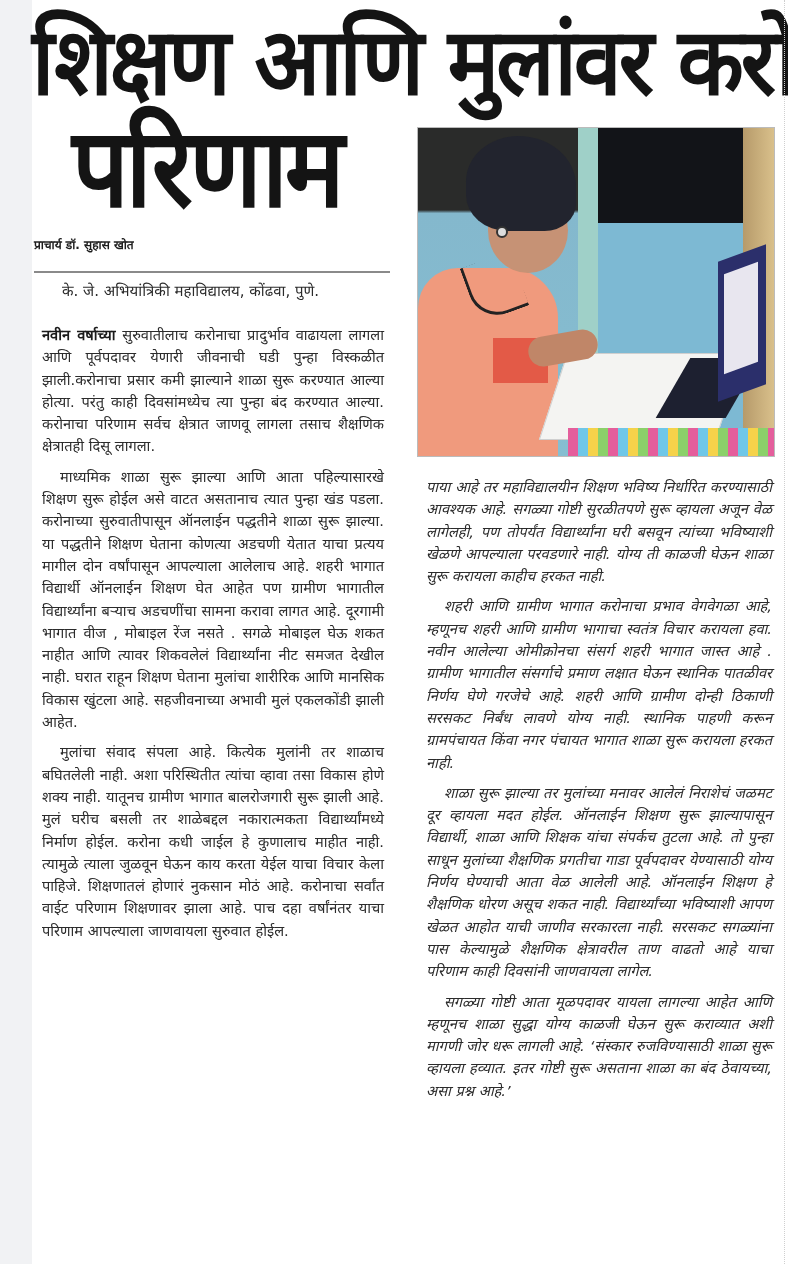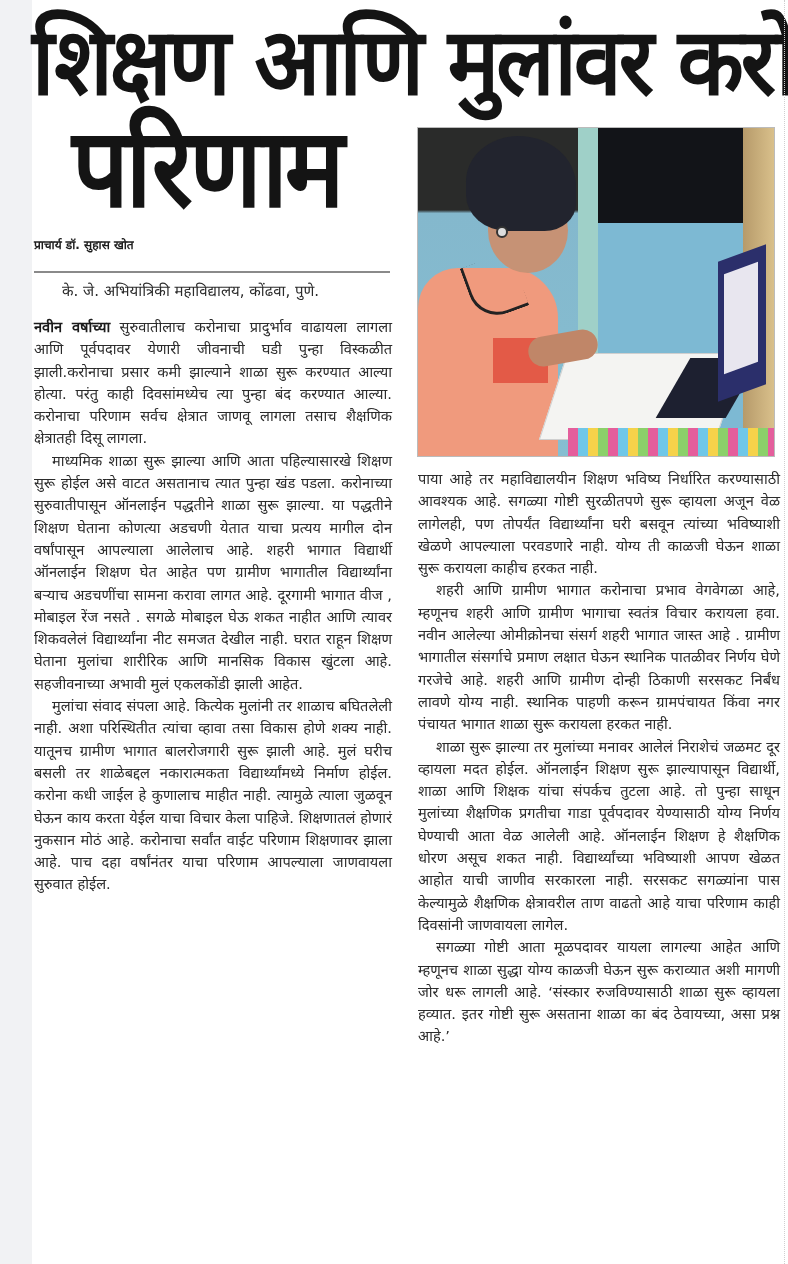--- a/index.html
+++ b/index.html
@@ -39,22 +39,22 @@
   }
   .affiliation {
     position: absolute; left: 2px; top: 280px; width: 360px;
     font-size: 15px; color: #2b2b2b; margin-left: 28px;
   }
   .column {
     position: absolute; font-size: 14.6px; line-height: 22.3px;
     text-align: justify; color: #2b2b2b;
   }
   .col-left { left: 2px; top: 316px; width: 358px; }
-  .col-right { left: 386px; top: 468px; width: 362px; }
-  .column p { margin: 0; text-indent: 0; }
+  .col-right { left: 386px; top: 468px; width: 362px; font-style: italic; }
+  .column p { margin: 8px; text-indent: 0; }
   .column p.indent { text-indent: 18px; }
   .lead { font-weight: bold; color: #1b1b1b; }
   .photo {
     position: absolute; left: 385px; top: 127px; width: 356px; height: 328px;
     border: 1px solid #bbb; overflow: hidden; background: #8fc3d7;
   }
   .photo .wall-left { position:absolute; left:0; top:0; width:160px; height:328px; background: linear-gradient(180deg,#2a2b2a 0%, #2a2b2a 25%, #84b8cd 26%, #86bed1 100%); }
   .photo .wall-mid { position:absolute; left:160px; top:0; width:20px; height:328px; background:#9fd0c8; }
   .photo .window { position:absolute; left:180px; top:0; width:145px; height:95px; background:#121418; }
   .photo .wall-right { position:absolute; left:180px; top:95px; width:145px; height:233px; background:#7db9d3; }

